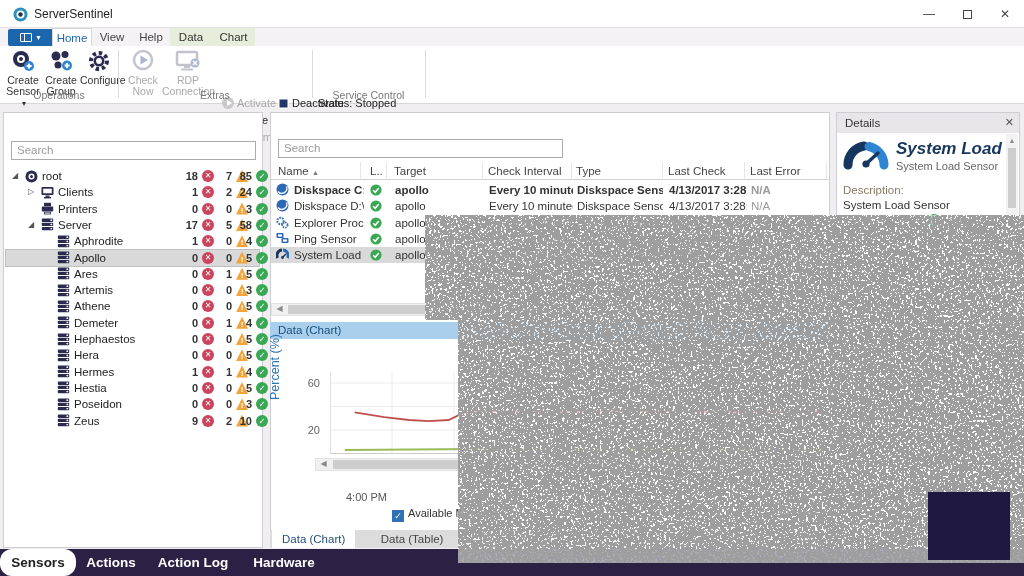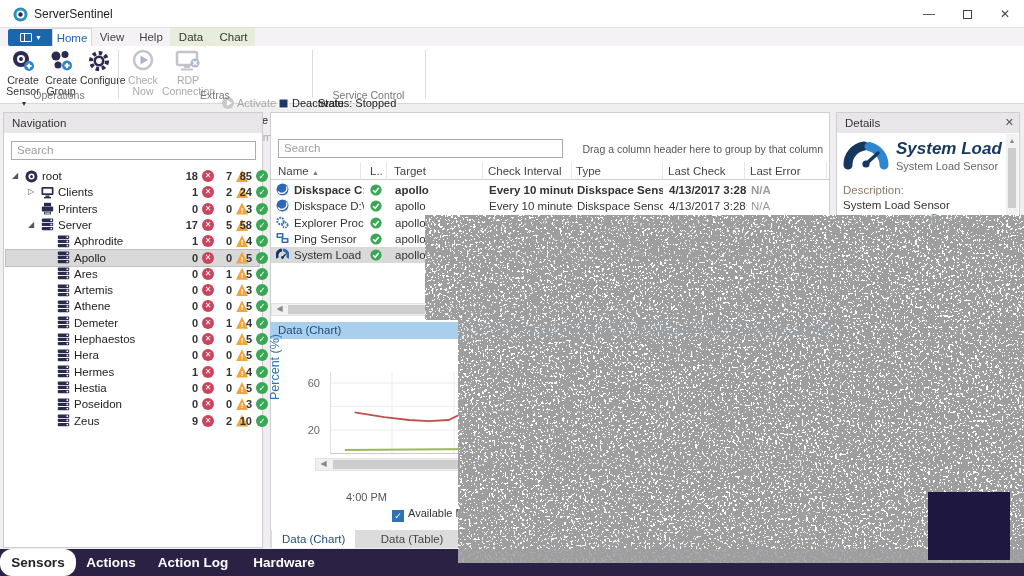--- a/index.html
+++ b/index.html
@@ -214,21 +214,20 @@
     <span class="smico"><svg width="13" height="13" viewBox="0 0 13 13">
           <circle cx="6" cy="5" r="4" fill="none" stroke="#c6c6cf" stroke-width="2" stroke-dasharray="2 1.4"></circle>
           <rect x="7" y="7.4" width="5" height="4.4" rx="1" fill="#c3c3cd"></rect>
         </svg></span><span>Stop Service</span>
   </div>
   <div class="glabel" style="left:312px;width:113px">Service Control</div>
   <div class="rsep" style="left:425px"></div>
 </div>
 
 <div class="panel" style="left:3px;top:112px;width:260px;height:436px">
-  <div class="phead">Navigation</div>
   <div class="searchbox" style="left:7px;top:28px;width:245px">Search</div>
   <div id="tree-host" style="position:absolute;left:0;top:54px;right:0;bottom:0">
       <div class="treerow" style="top: 1px;">
         <span class="texp" style="left:6px">◢</span>
         <span class="ticon" style="left:19px"><svg width="13" height="13" viewBox="0 0 13 13">
             <circle cx="6.5" cy="6.5" r="6" fill="#2b2a50"></circle>
             <circle cx="6.5" cy="6.5" r="3" fill="#fff"></circle>
             <circle cx="6.5" cy="6.5" r="1.5" fill="#2b2a50"></circle>
           </svg></span>
         <span class="tlabel" style="left:36px">root</span>
@@ -490,21 +489,20 @@
         <span class="cnum" style="left:204px">2</span>
         <span class="badge b-warn" style="left:230px">!</span>
         <span class="cnum" style="left:216px;width:30px">10</span>
         <span class="badge b-ok" style="left:250px">✓</span>
       </div>
     </div>
 </div>
 
 <div class="panel" style="left:270px;top:112px;width:560px;height:436px">
   <div class="searchbox" style="left:7px;top:26px;width:285px">Search</div>
-  <div class="draghint" style="right:6px;top:30px">Drag a column header here to group by that column</div>
 </div>
 <div class="thead" id="thead-host">
     <div class="thcell" style="left: 4px; width: 86px;">Name <span style="font-size: 7px; color: rgb(119, 119, 119);"> ▲</span></div>
     <div class="thcell" style="left: 96px; width: 20px;">L..</div>
     <div class="thcell" style="left: 120px; width: 92px;">Target</div>
     <div class="thcell" style="left: 214px; width: 87px;">Check Interval</div>
     <div class="thcell" style="left: 302px; width: 90px;">Type</div>
     <div class="thcell" style="left: 394px; width: 80px;">Last Check</div>
     <div class="thcell" style="left: 476px; width: 80px;">Last Error</div>
   </div>

